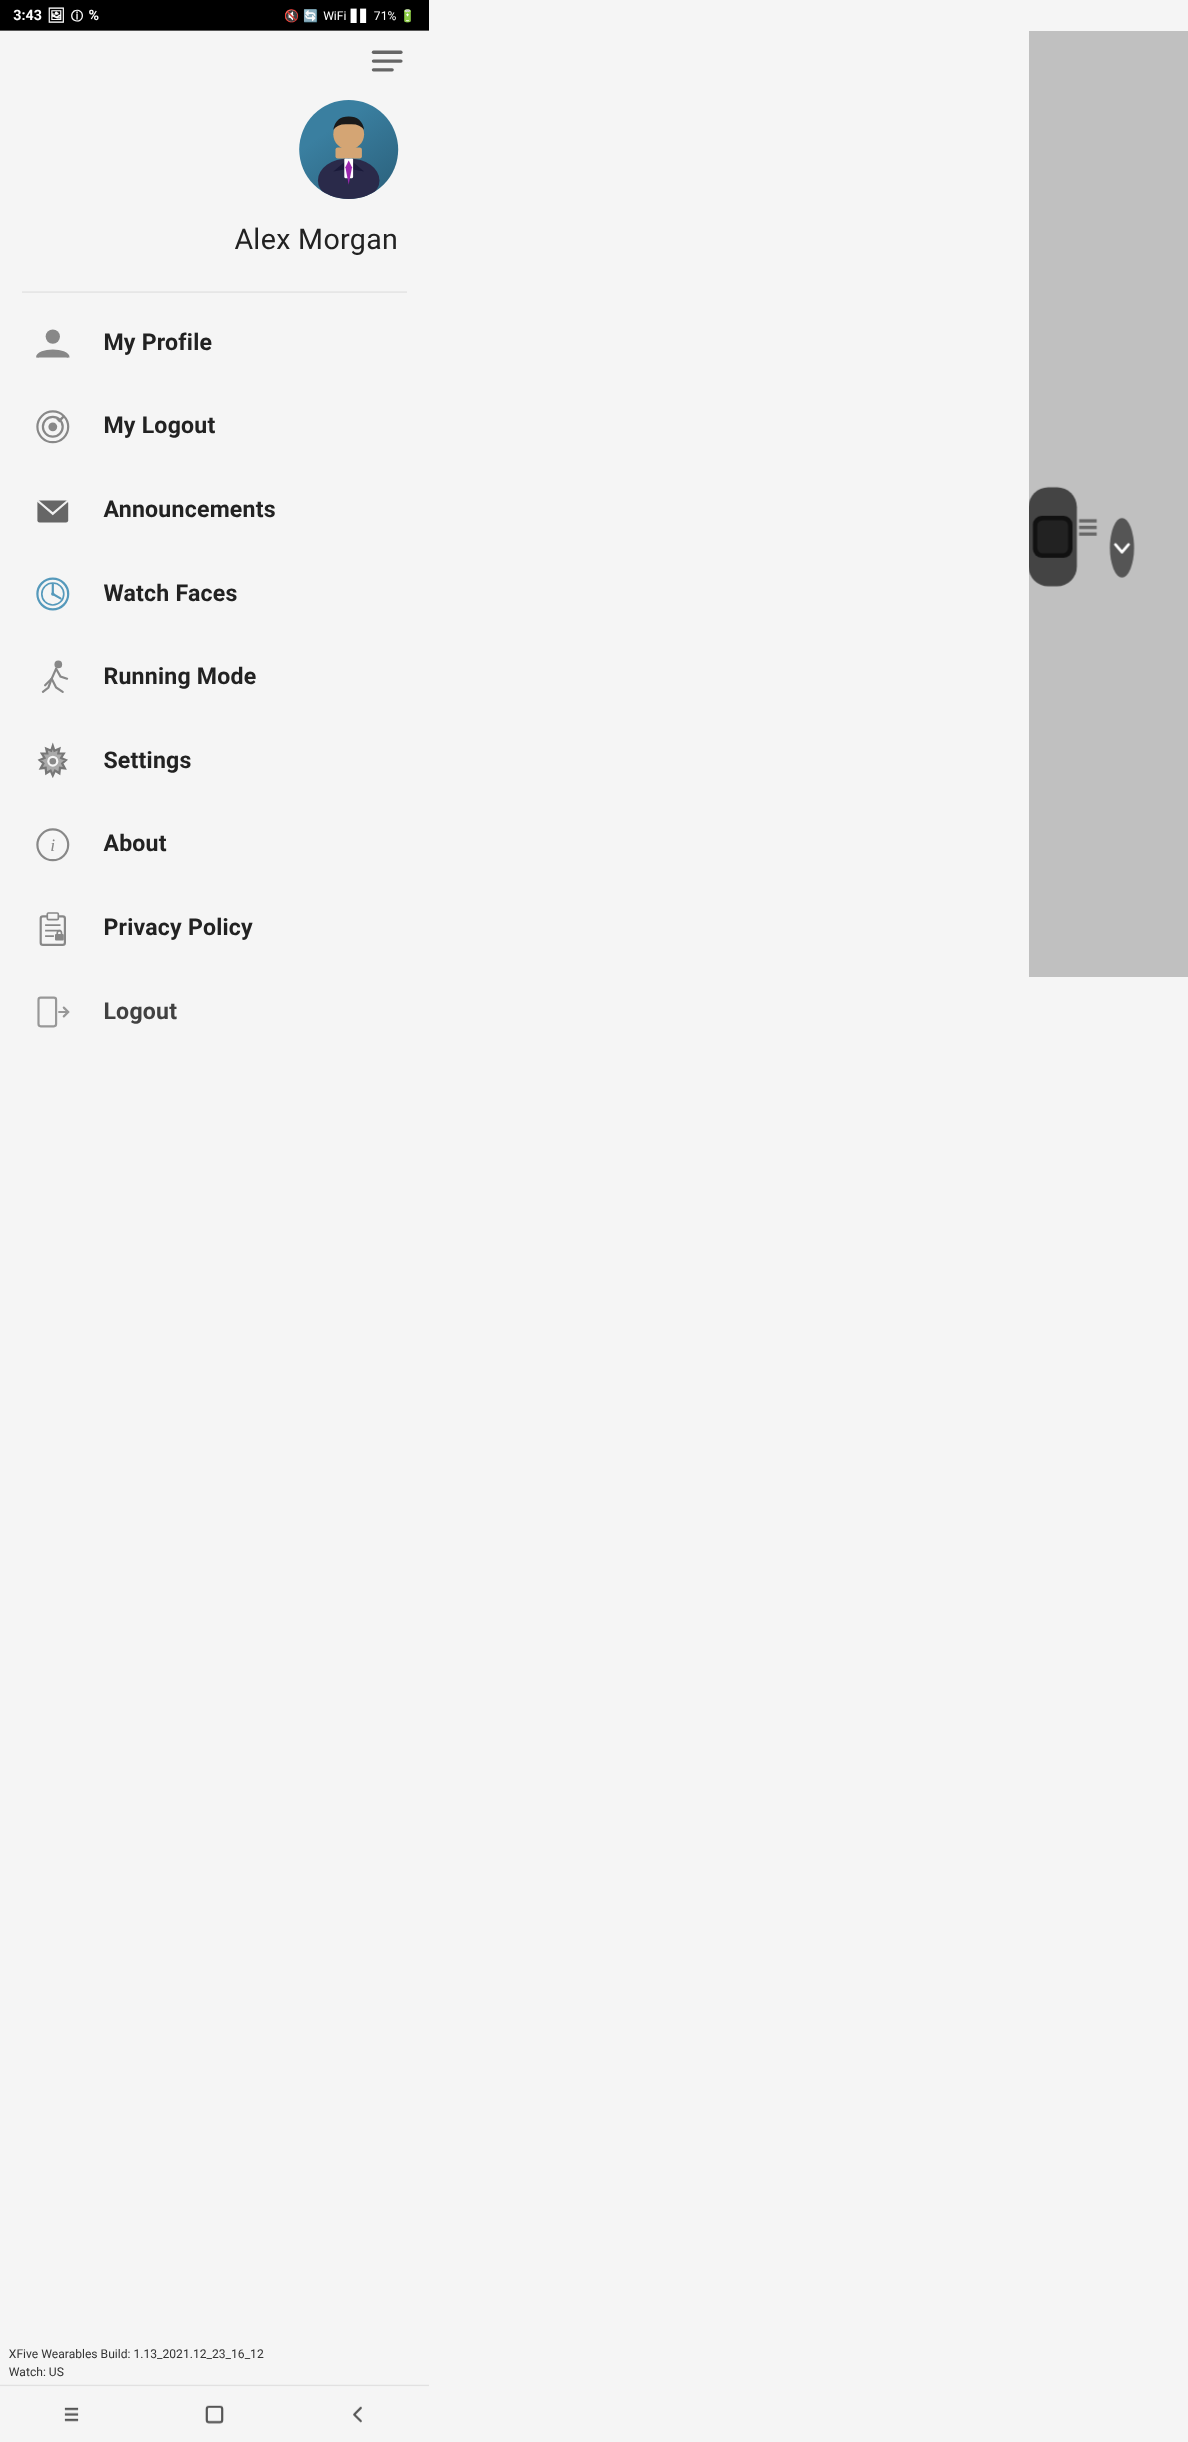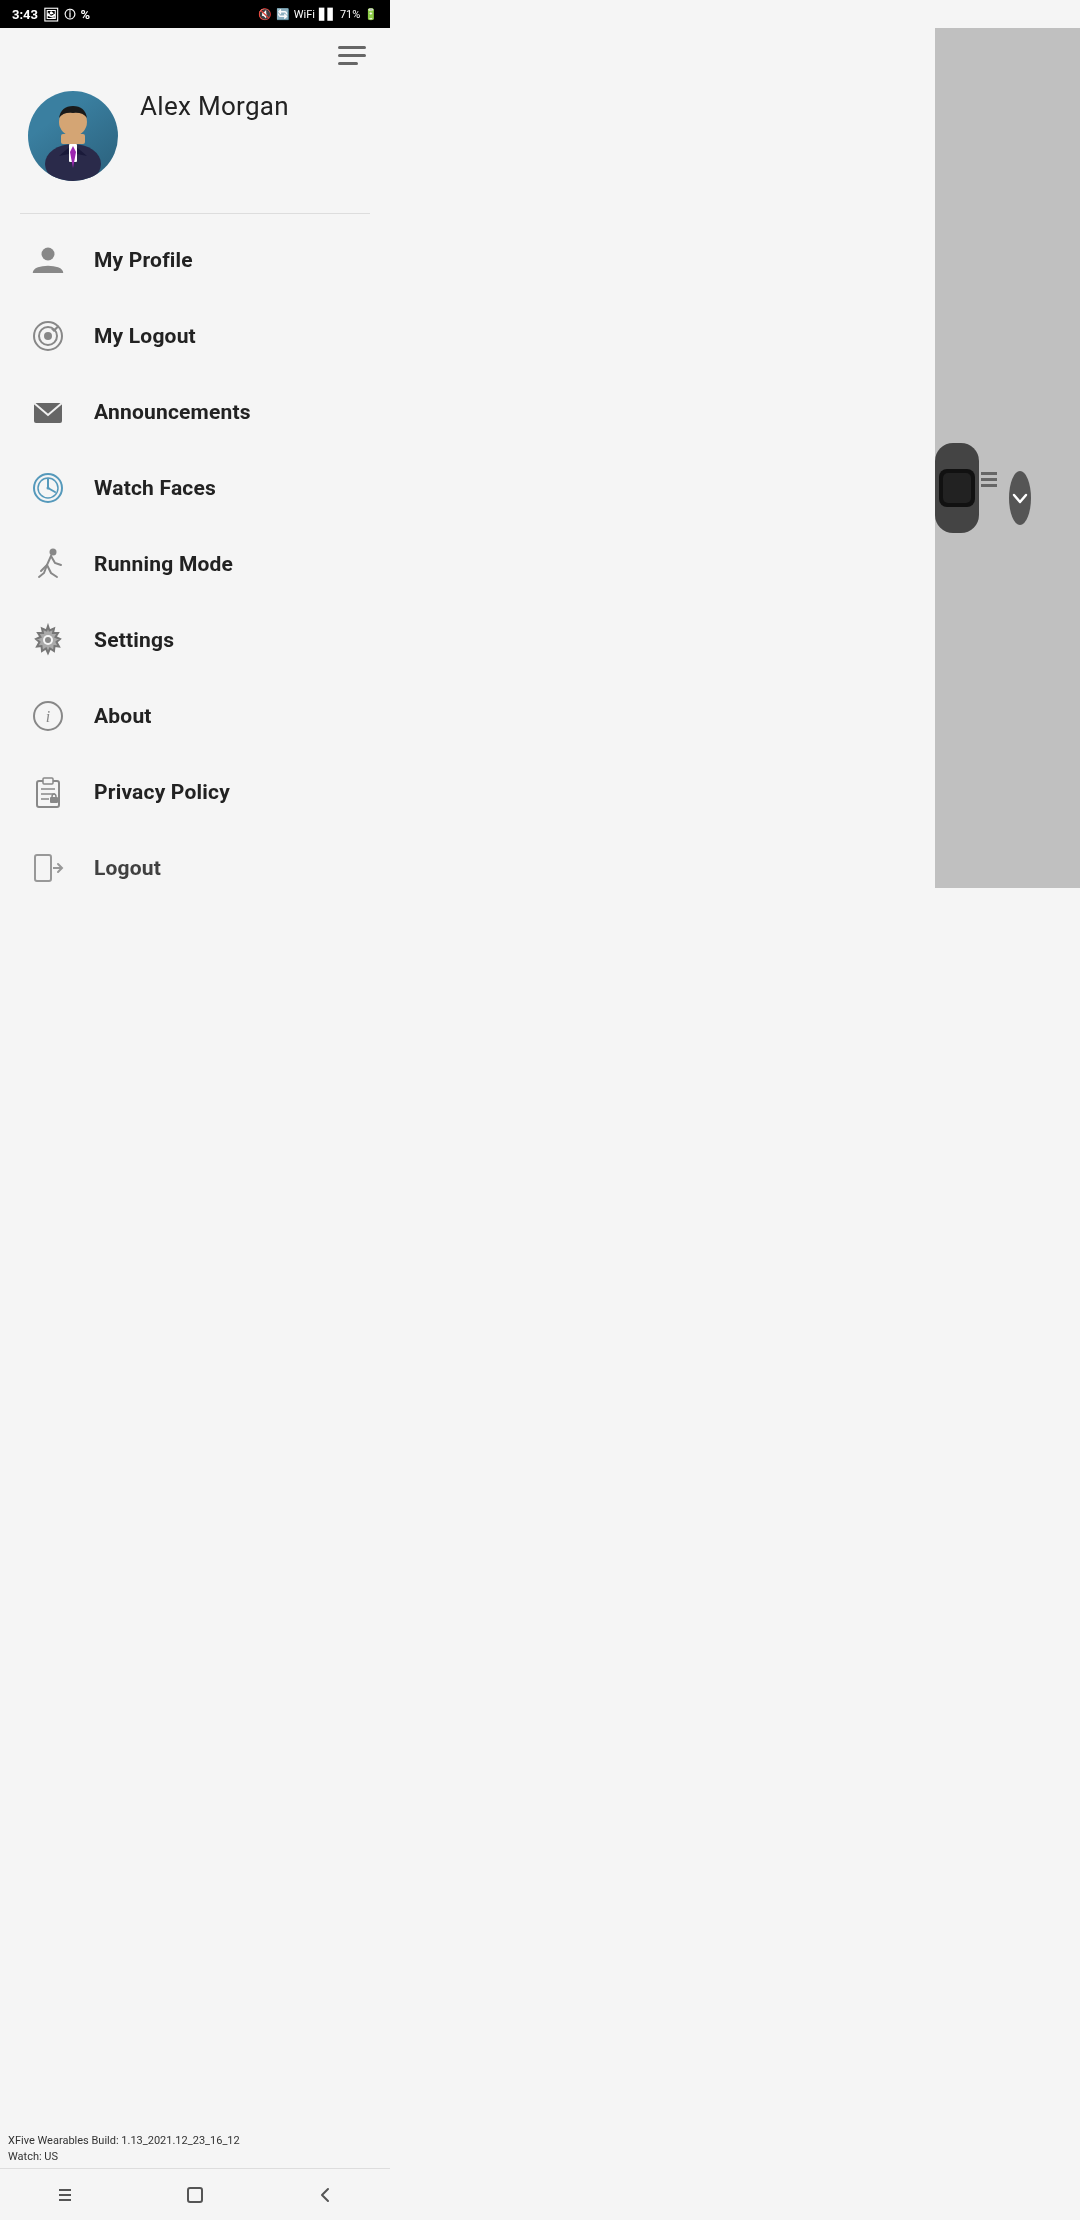--- a/index.html
+++ b/index.html
@@ -54,23 +54,24 @@
       background: #666;
       border-radius: 2px;
     }
     .hamburger-icon span:last-child {
       width: 20px;
     }
 
     
     .profile-section {
       display: flex;
-      align-items: flex-start;
+      align-items: flex-end;
       padding: 16px 28px 32px;
       gap: 22px;
+      flex-direction: column;
     }
     .avatar-circle {
       width: 90px;
       height: 90px;
       border-radius: 50%;
       background: linear-gradient(145deg, #3a7fa0 30%, #2a5f7a 100%);
       display: flex;
       align-items: flex-end;
       justify-content: center;
       overflow: hidden;

